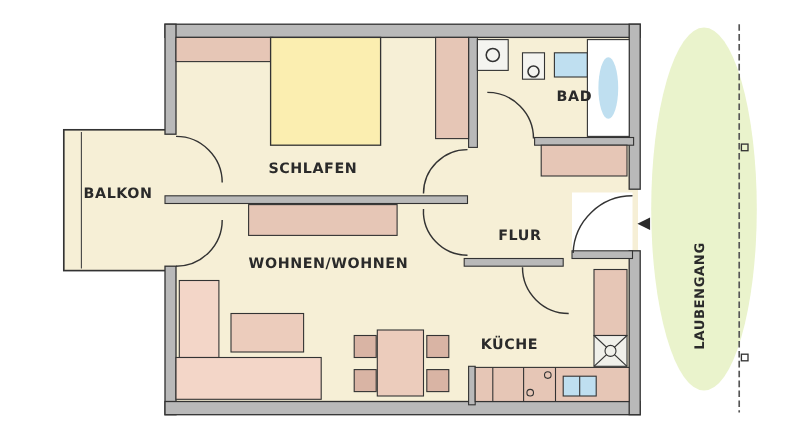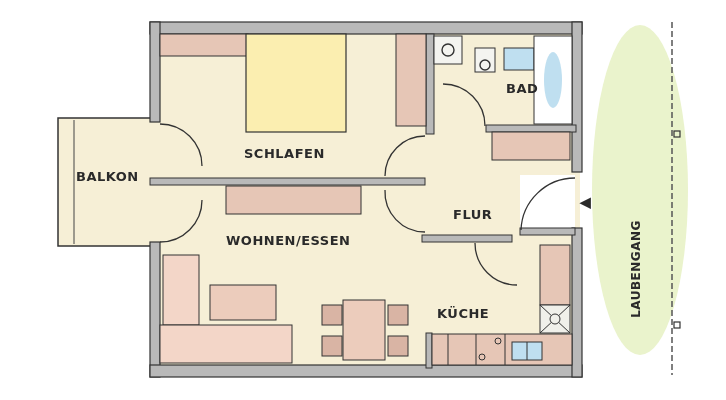--- a/index.html
+++ b/index.html
@@ -84,16 +84,16 @@
   <path d="M385,190 A40,40 0 0 0 425,232" fill="none" stroke="#333" stroke-width="1.3"></path>
   <path d="M443,84 A42,42 0 0 1 485,126" fill="none" stroke="#333" stroke-width="1.3"></path>
   <path d="M575,178 A54,54 0 0 0 521,230" fill="none" stroke="#333" stroke-width="1.3"></path>
   <path d="M475,243 A42,42 0 0 0 517,285" fill="none" stroke="#333" stroke-width="1.3"></path>
 </svg>
 
 <div class="lbl" style="left:244px; top:146px;">SCHLAFEN</div>
 <div class="lbl" style="left:76px; top:169px;">BALKON</div>
 <div class="lbl" style="left:453px; top:179px;margin-top:28px;">FLUR</div>
 <div class="lbl" style="left:506px; top:81px;">BAD</div>
-<div class="lbl" style="left:226px; top:233px;">WOHNEN/ESSEN</div>
+<div class="lbl" style="left:226px; top:233px;">WOHNEN/WOHNEN</div>
 <div class="lbl" style="left:437px; top:306px;">KÜCHE</div>
 <div class="lbl vert" style="left:587px; top:262px;">LAUBENGANG</div>
 <div class="lbl" style="left:578px; top:194px; font-size:15px; transform:rotate(-90deg);">▲</div>
 
 </body></html>

